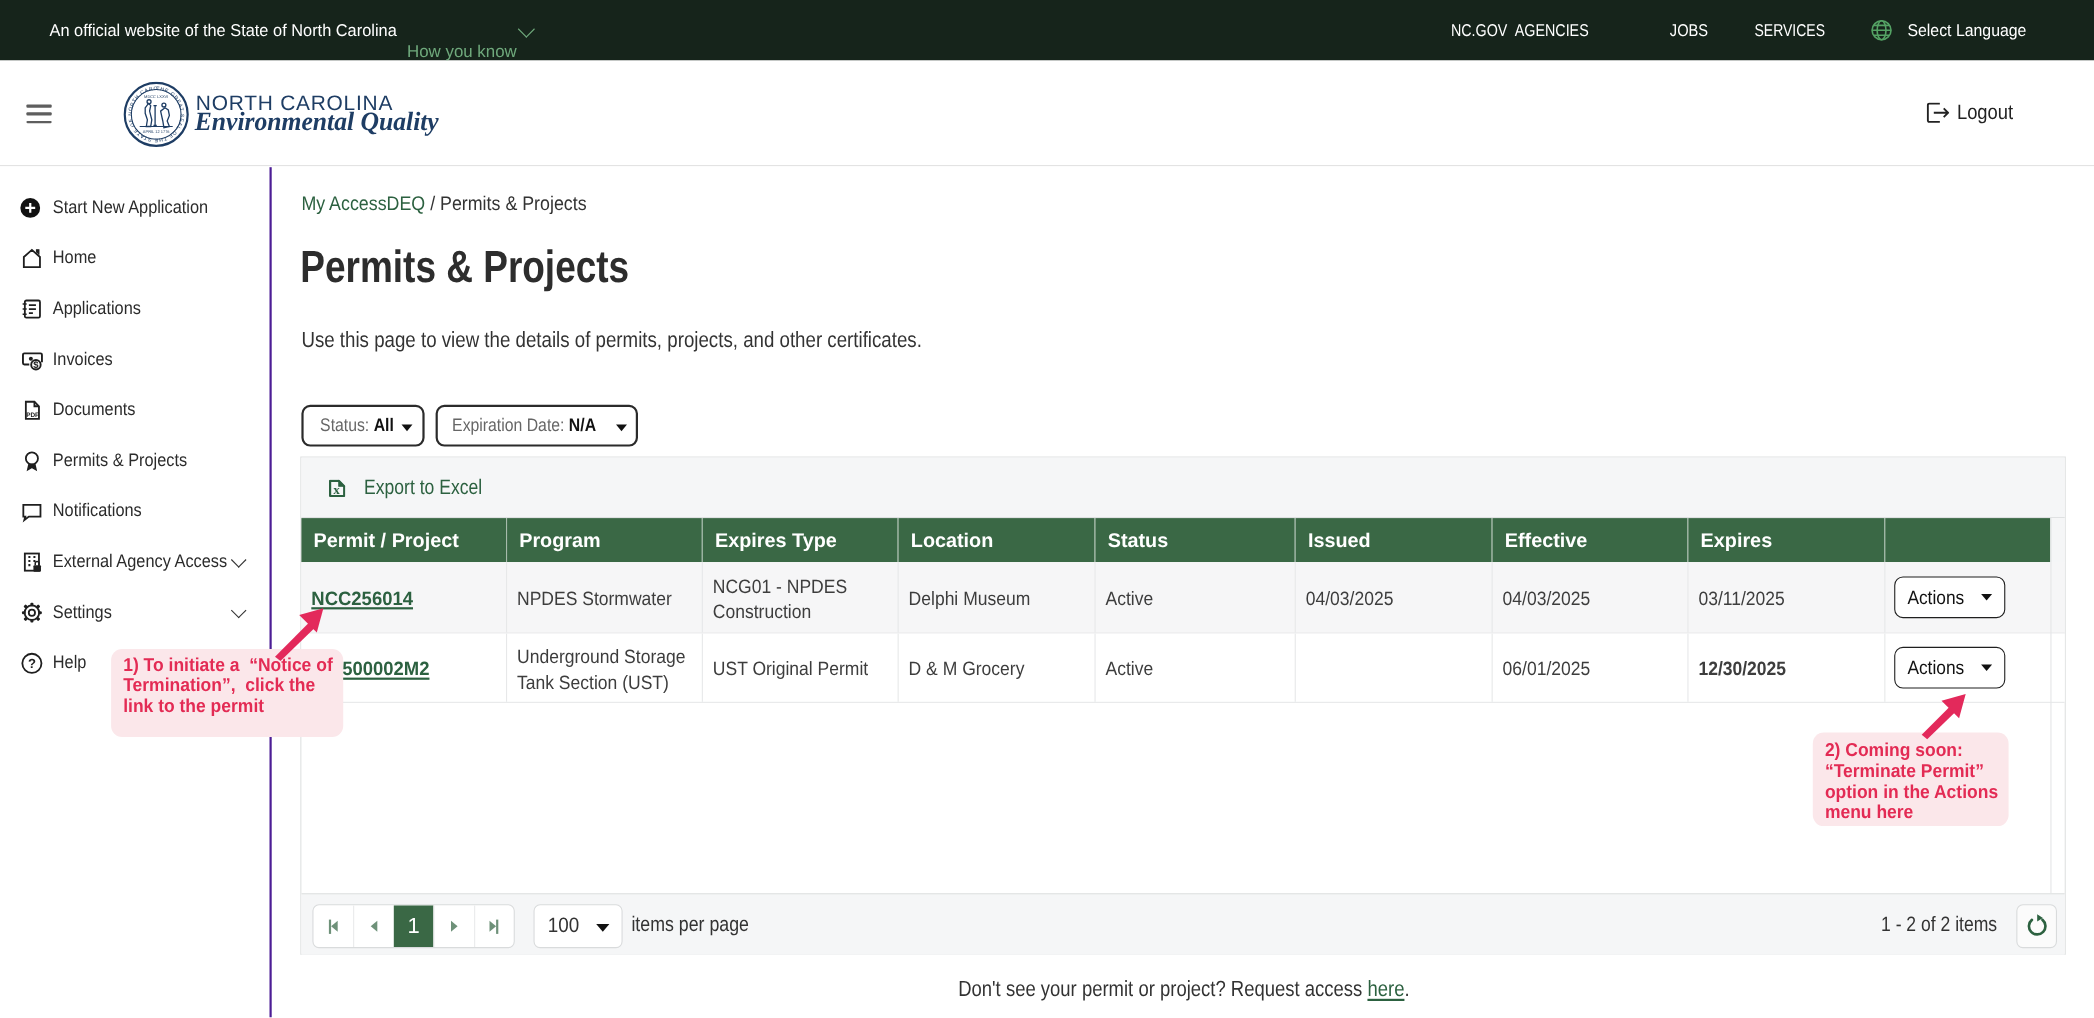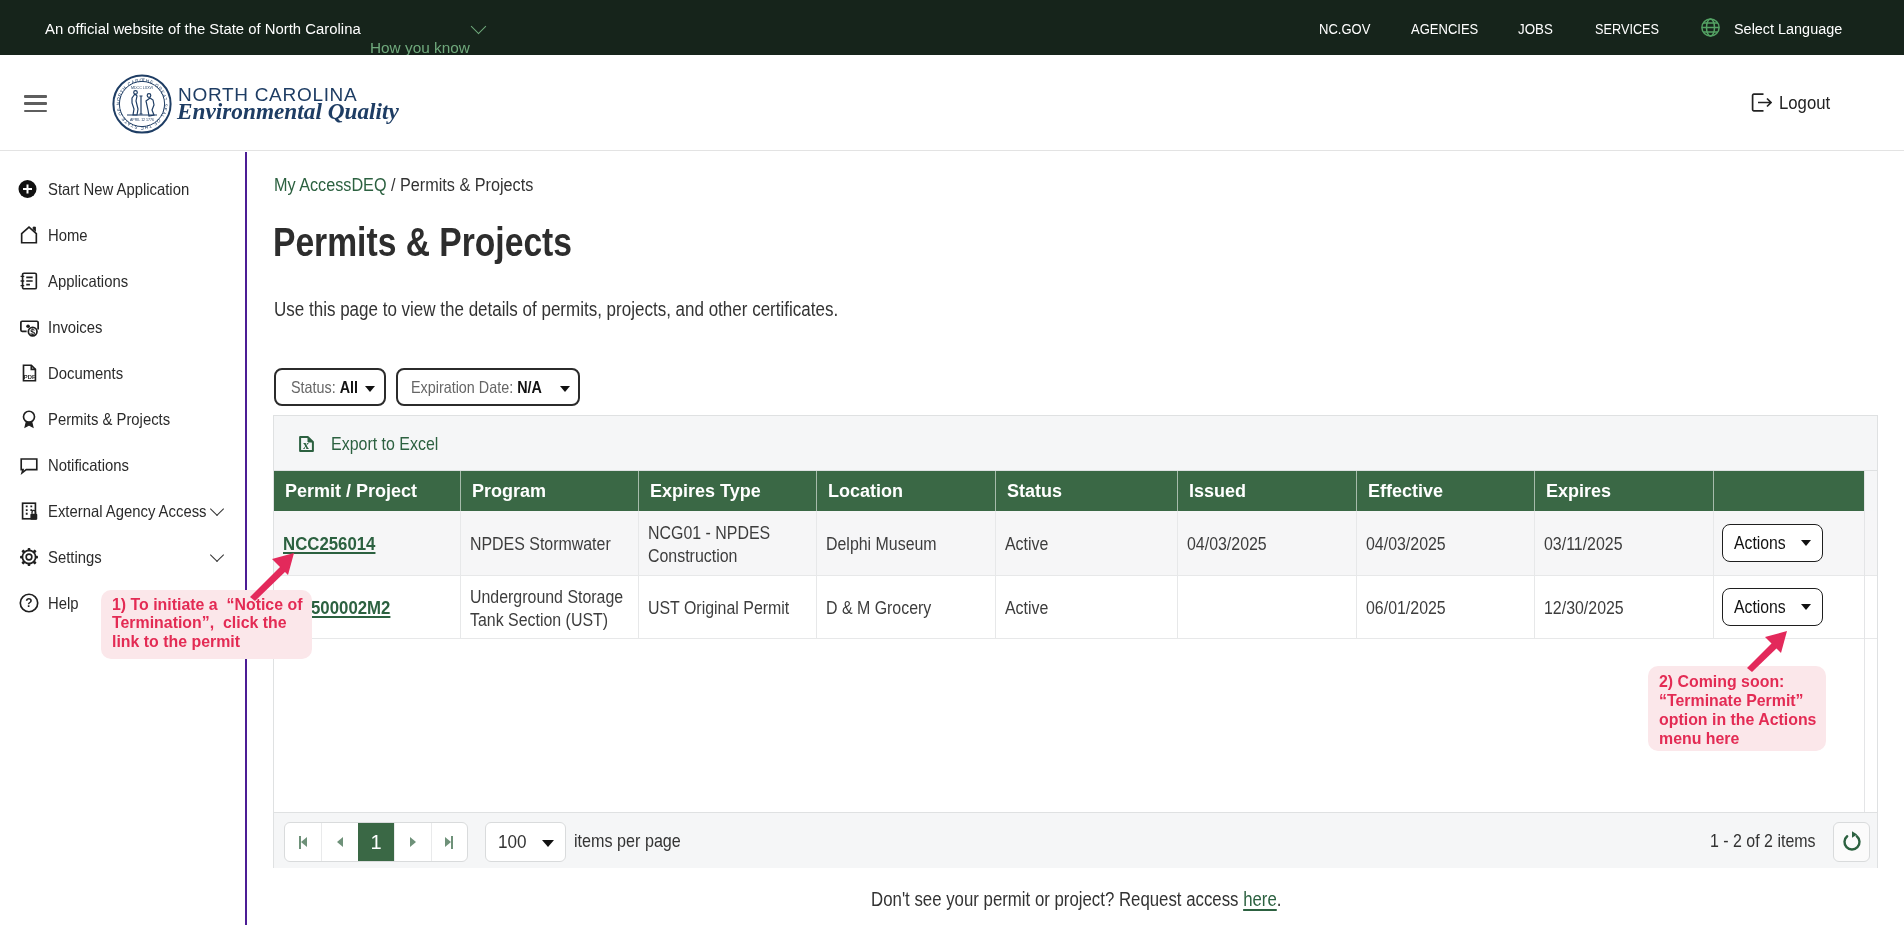--- a/index.html
+++ b/index.html
@@ -78,32 +78,32 @@
 #pinfo { position:absolute; left:1436px; top:50%; transform:translateY(-50%); font-size:19px; color:#333; width:106px; }
 #refresh { position:absolute; left:1559px; top:9px; width:37px; height:40px; background:#fbfbfb; border:1px solid #d9dbdc; border-radius:6px; display:flex; align-items:center; justify-content:center; }
 
 #bottomtext { position:absolute; left:274px; top:888px; width:1604px; text-align:center; font-size:20px; color:#333; }
 #bottomtext a { color:#2c6140; text-decoration:underline; text-underline-offset:3px; }
 #bottomtext .sx { transform:scaleX(0.84); transform-origin:50% 50%; }
 
 
 .callout { position:absolute; background:#fbe7ea; border-radius:10px; color:#e32b54; font-weight:bold; font-size:17px; line-height:18.4px; }
 .callout .sx { transform:scaleX(0.935); line-height:inherit; }
-#co1 { left:101px; top:590px; width:211px; height:69px; padding:6px 0 0 11px; }
+#co1 { left:101px; top:590px; width:211px; height:80px; padding:6px 0 0 11px; }
 #co2 { left:1648px; top:666px; width:178px; height:85px; padding:6px 0 0 11px; line-height:19px; }
 </style>
 </head>
 <body>
 
 <div id="topbar">
   <div class="t" style="left:45px;"><span class="sx" style="transform:scaleX(0.96);">An official website of the State of North Carolina</span></div>
   <div class="t" style="left:370px;margin-top:19px;"><span class="sx hyk" style="transform:scaleX(0.99);">How you know</span></div>
   <span class="chev" style="left:473px; top:21px;"></span>
   <div class="t" style="left:1319px;"><span class="sx" style="transform:scaleX(0.84);">NC.GOV</span></div>
-  <div class="t" style="left:1411px;"><span class="sx" style="transform:scaleX(0.84);">AGENCIES</span></div>
+  <div class="t" style="left:1377px;"><span class="sx" style="transform:scaleX(0.84);">AGENCIES</span></div>
   <div class="t" style="left:1518px;"><span class="sx" style="transform:scaleX(0.86);">JOBS</span></div>
   <div class="t" style="left:1595px;"><span class="sx" style="transform:scaleX(0.82);">SERVICES</span></div>
   <svg class="abs" style="left:1700px; top:17px;" width="21" height="21" viewBox="0 0 21 21" fill="none" stroke="#54a264" stroke-width="1.5">
       <circle cx="10.5" cy="10.5" r="8.6"></circle>
       <ellipse cx="10.5" cy="10.5" rx="4" ry="8.6"></ellipse>
       <path d="M1.9 10.5h17.2M3.2 6h14.6M3.2 15h14.6"></path>
     </svg>
   <div class="t" style="left:1734px;"><span class="sx" style="transform:scaleX(0.93);">Select Language</span></div>
 </div>
 
@@ -309,21 +309,21 @@
     <div class="c" style="width:179px;">
         <span class="tx">D &amp; M Grocery</span>
       </div>
     <div class="c" style="width:182px;">
         <span class="tx">Active</span>
       </div>
     <div class="c" style="width:179px;"></div>
     <div class="c" style="width:178px;">
         <span class="tx">06/01/2025</span>
       </div>
-    <div class="c" style="width:179px;">
+    <div class="c" style="width:179px;font-weight:bold;">
         <span class="tx">12/30/2025</span>
       </div>
     <div class="c" style="width:151px; padding:0 0 0 8px;">
         <div class="abtn">
           <span class="sx">Actions</span>
           <span class="caret"></span>
         </div>
       </div>
     <div style="width:13px;"></div>
   </div>

